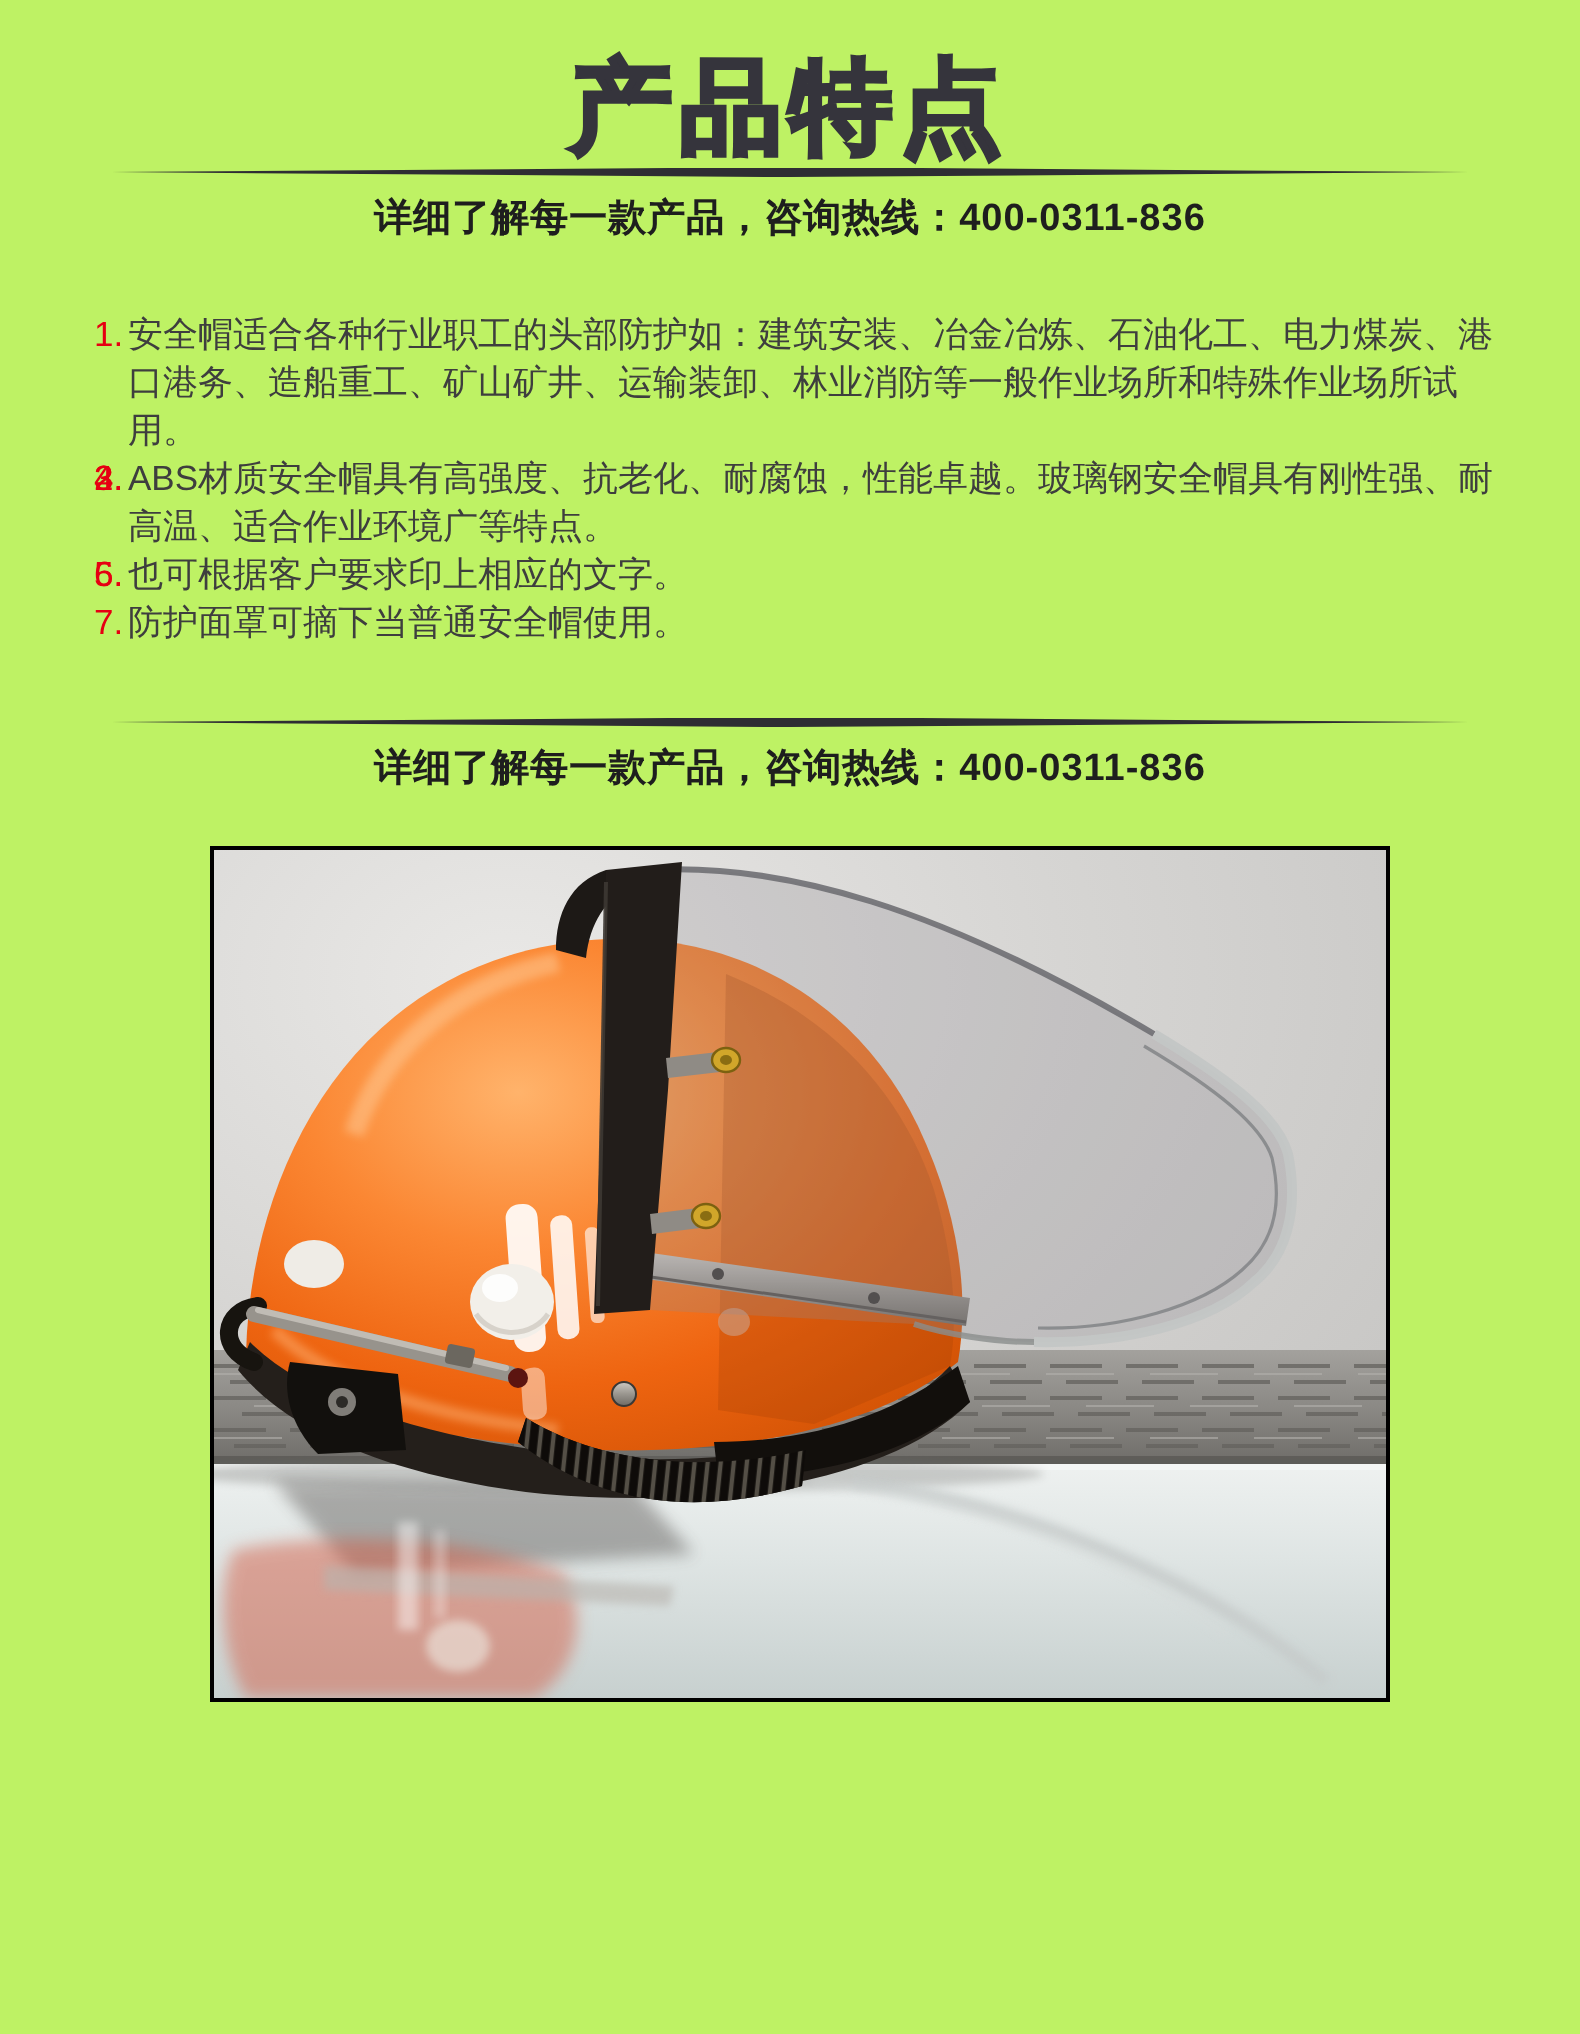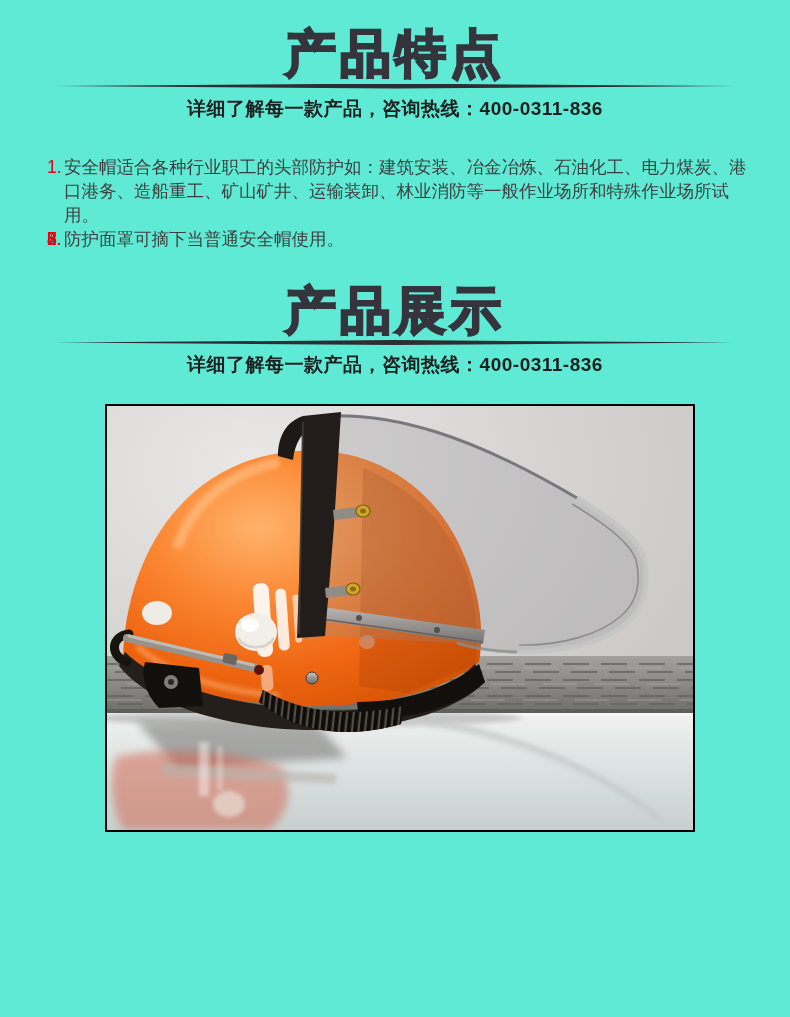--- a/index.html
+++ b/index.html
@@ -1,17 +1,17 @@
 <!DOCTYPE html>
 <html><head>
 <meta charset="utf-8">
 <style>
   html,body{margin:0;padding:0;background:#ffffff;}
   body{width:790px;font-family:"Liberation Sans","DejaVu Sans",sans-serif;}
-  .page{position:relative;width:790px;height:1017px;overflow:hidden;background:#5eead4;}
+  .page{position:relative;width:790px;height:1017px;overflow:hidden;background:#bef264;}
 
   .section-header{text-align:center;}
   .big-title{
     margin:0;
     font-size:51px;
     line-height:1.05;
     font-weight:900;
     color:#35343c;
     letter-spacing:4px;
     -webkit-text-stroke:2.2px #35343c;
@@ -73,37 +73,38 @@
         <span class="txt">安全帽适合各种行业职工的头部防护如：建筑安装、冶金冶炼、石油化工、电力煤炭、港口港务、造船重工、矿山矿井、运输装卸、林业消防等一般作业场所和特殊作业场所试用。</span>
       </li>
       <li class="feature-item">
         <span class="num">2.</span>
       </li>
       <li class="feature-item">
         <span class="num">3.</span>
       </li>
       <li class="feature-item">
         <span class="num">4.</span>
+        <span class="txt">ABS材质安全帽具有高强度、抗老化、耐腐蚀，性能卓越。玻璃钢安全帽具有刚性强、耐高温、适合作业环境广等特点。</span>
       </li>
       <li class="feature-item">
         <span class="num">5.</span>
       </li>
       <li class="feature-item">
         <span class="num">6.</span>
+        <span class="txt">也可根据客户要求印上相应的文字。</span>
       </li>
       <li class="feature-item">
         <span class="num">7.</span>
         <span class="txt">防护面罩可摘下当普通安全帽使用。</span>
       </li>
     </ol>
   </section>
 
   <section>
     <div class="section-header display-header">
-      <h1 class="big-title">产品展示</h1>
       <div class="divider"></div>
       <p class="subtitle">详细了解每一款产品，咨询热线：400-0311-836</p>
     </div>
 
     <figure class="photo-frame" style="margin-top:26px">
       <svg viewBox="0 0 586 424" width="586" height="424">
         <defs>
           <radialGradient id="wallG" cx="25%" cy="15%" r="105%">
             <stop offset="0" stop-color="#e9e8e6"></stop>
             <stop offset="0.45" stop-color="#d6d5d3"></stop>

